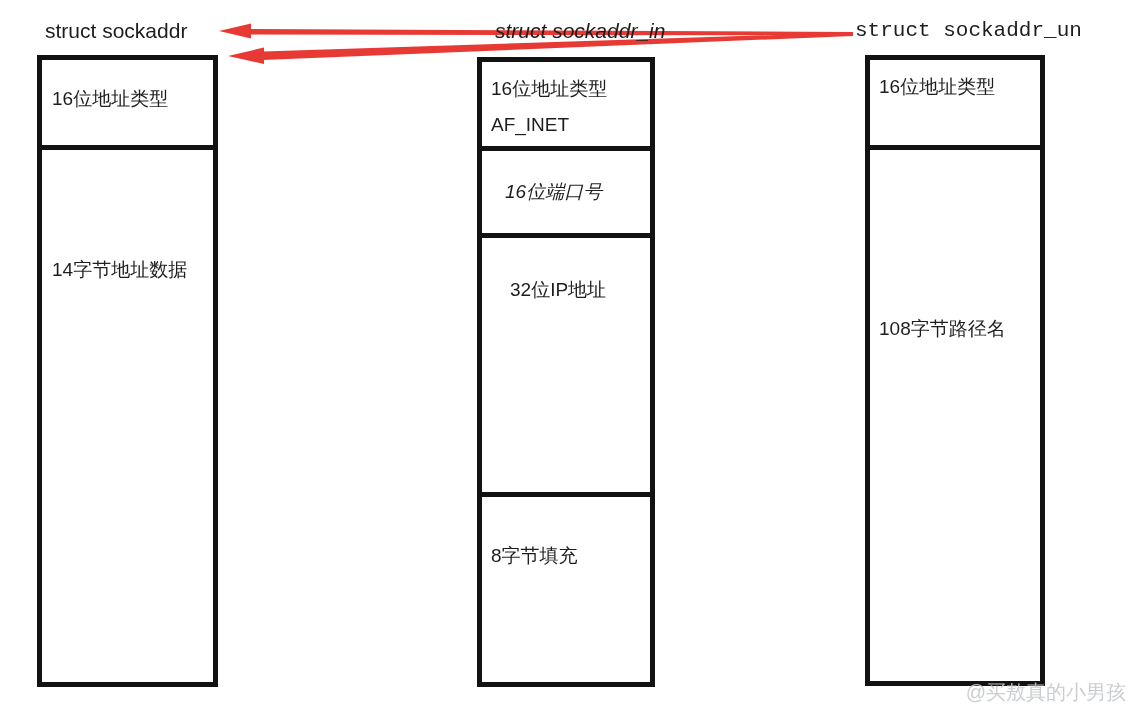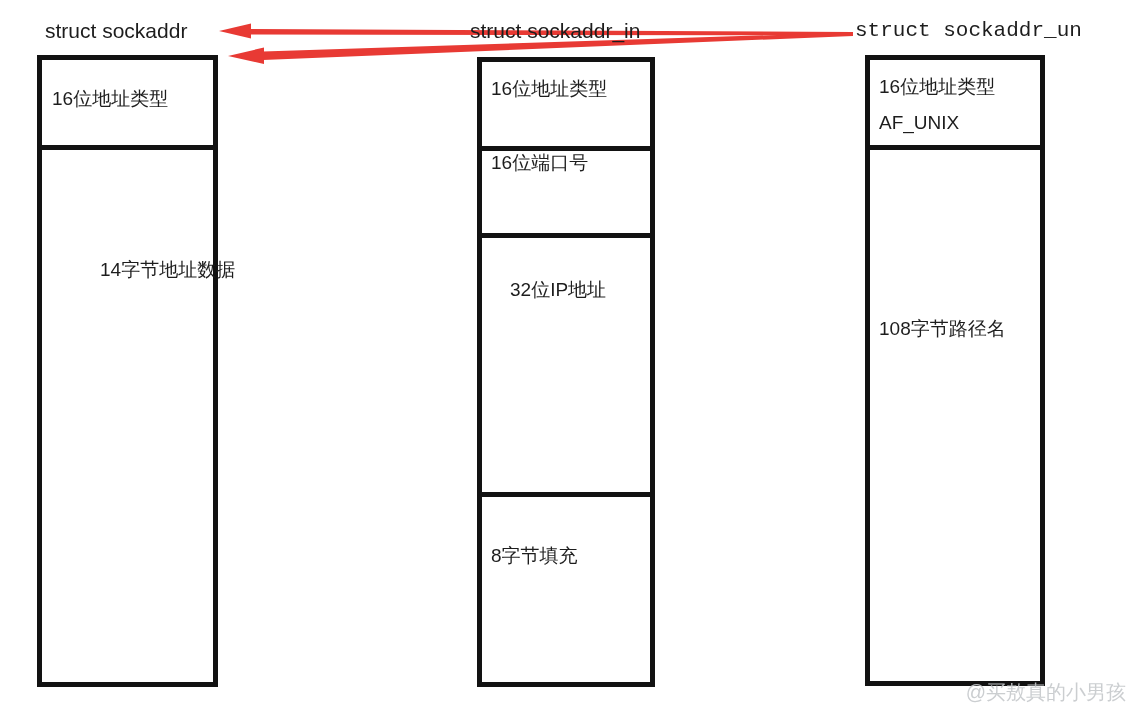--- a/index.html
+++ b/index.html
@@ -22,21 +22,21 @@
   .col-title {
     position: absolute;
     top: 17px;
     font-size: 21px;
     line-height: 28px;
     color: #1d1d1d;
     white-space: nowrap;
     z-index: 1;
   }
   .t-left  { left: 45px; }
-  .t-mid   { left: 470px; }
+  .t-mid   { left: 495px; font-style: italic; }
   .t-right { left: 855px; font-family: Liberation Mono, monospace; }
   .struct-box {
     position: absolute;
     border: 5px solid #121212;
     background: #ffffff;
     z-index: 1;
     display: flex;
     flex-direction: column;
   }
   .box-left  { left: 37px;  top: 55px; width: 181px; height: 632px; }
@@ -45,25 +45,25 @@
   .sect {
     position: relative;
     font-size: 19px;
     line-height: 24px;
     white-space: nowrap;
   }
   .sect.divided { border-bottom: 5px solid #121212; }
   .sect .line { display: block; }
   
   .l-s1 { height: 90px; display: flex; align-items: center; padding: 0 0 8px 10px; }
-  .l-s2 { flex: 1 1 auto; padding: 108px 12px 0 10px; margin-left: 48px; }
+  .l-s2 { flex: 1 1 auto; padding: 108px 12px 0 10px; }
   
   .m-s1 { height: 90px;  padding: 9px 0 0 9px; }
   .m-s1 .line { line-height: 36px; }
-  .m-s2 { height: 88px;  display: flex; align-items: flex-start; padding-left: 9px; }
+  .m-s2 { height: 88px;  display: flex; align-items: center; padding-left: 23px; font-style: italic; }
   .m-s3 { height: 261px; padding: 40px 0 16px 28px; }
   .m-s4 { height: 186px; padding: 47px 0 16px 9px; }
   
   .r-s1 { height: 90px; padding: 9px 0 0 9px; }
   .r-s1 .line { line-height: 36px; }
   .r-s2 { flex: 1 1 auto; padding: 167px 0 4px 9px; }
   
   .watermark {
     position: absolute;
     z-index: 2;
@@ -99,36 +99,36 @@
       <span class="line">16位地址类型</span>
     </div>
     <div class="sect l-s2">
       <span class="line">14字节地址数据</span>
     </div>
   </div>
 
   <div class="struct-box box-mid">
     <div class="sect divided m-s1">
       <span class="line">16位地址类型</span>
+      <span class="line">AF_INET</span>
     </div>
     <div class="sect divided m-s2">
       <span class="line">16位端口号</span>
     </div>
     <div class="sect divided m-s3">
       <span class="line">32位IP地址</span>
     </div>
     <div class="sect m-s4">
       <span class="line">8字节填充</span>
     </div>
   </div>
 
   <div class="struct-box box-right">
     <div class="sect divided r-s1">
       <span class="line">16位地址类型</span>
-      <span class="line">AF_UNIX</span>
     </div>
     <div class="sect r-s2">
       <span class="line">108字节路径名</span>
     </div>
   </div>
 
   <div class="watermark wm-juejin">@买敖真的小男孩</div>
 
 </div>
 

